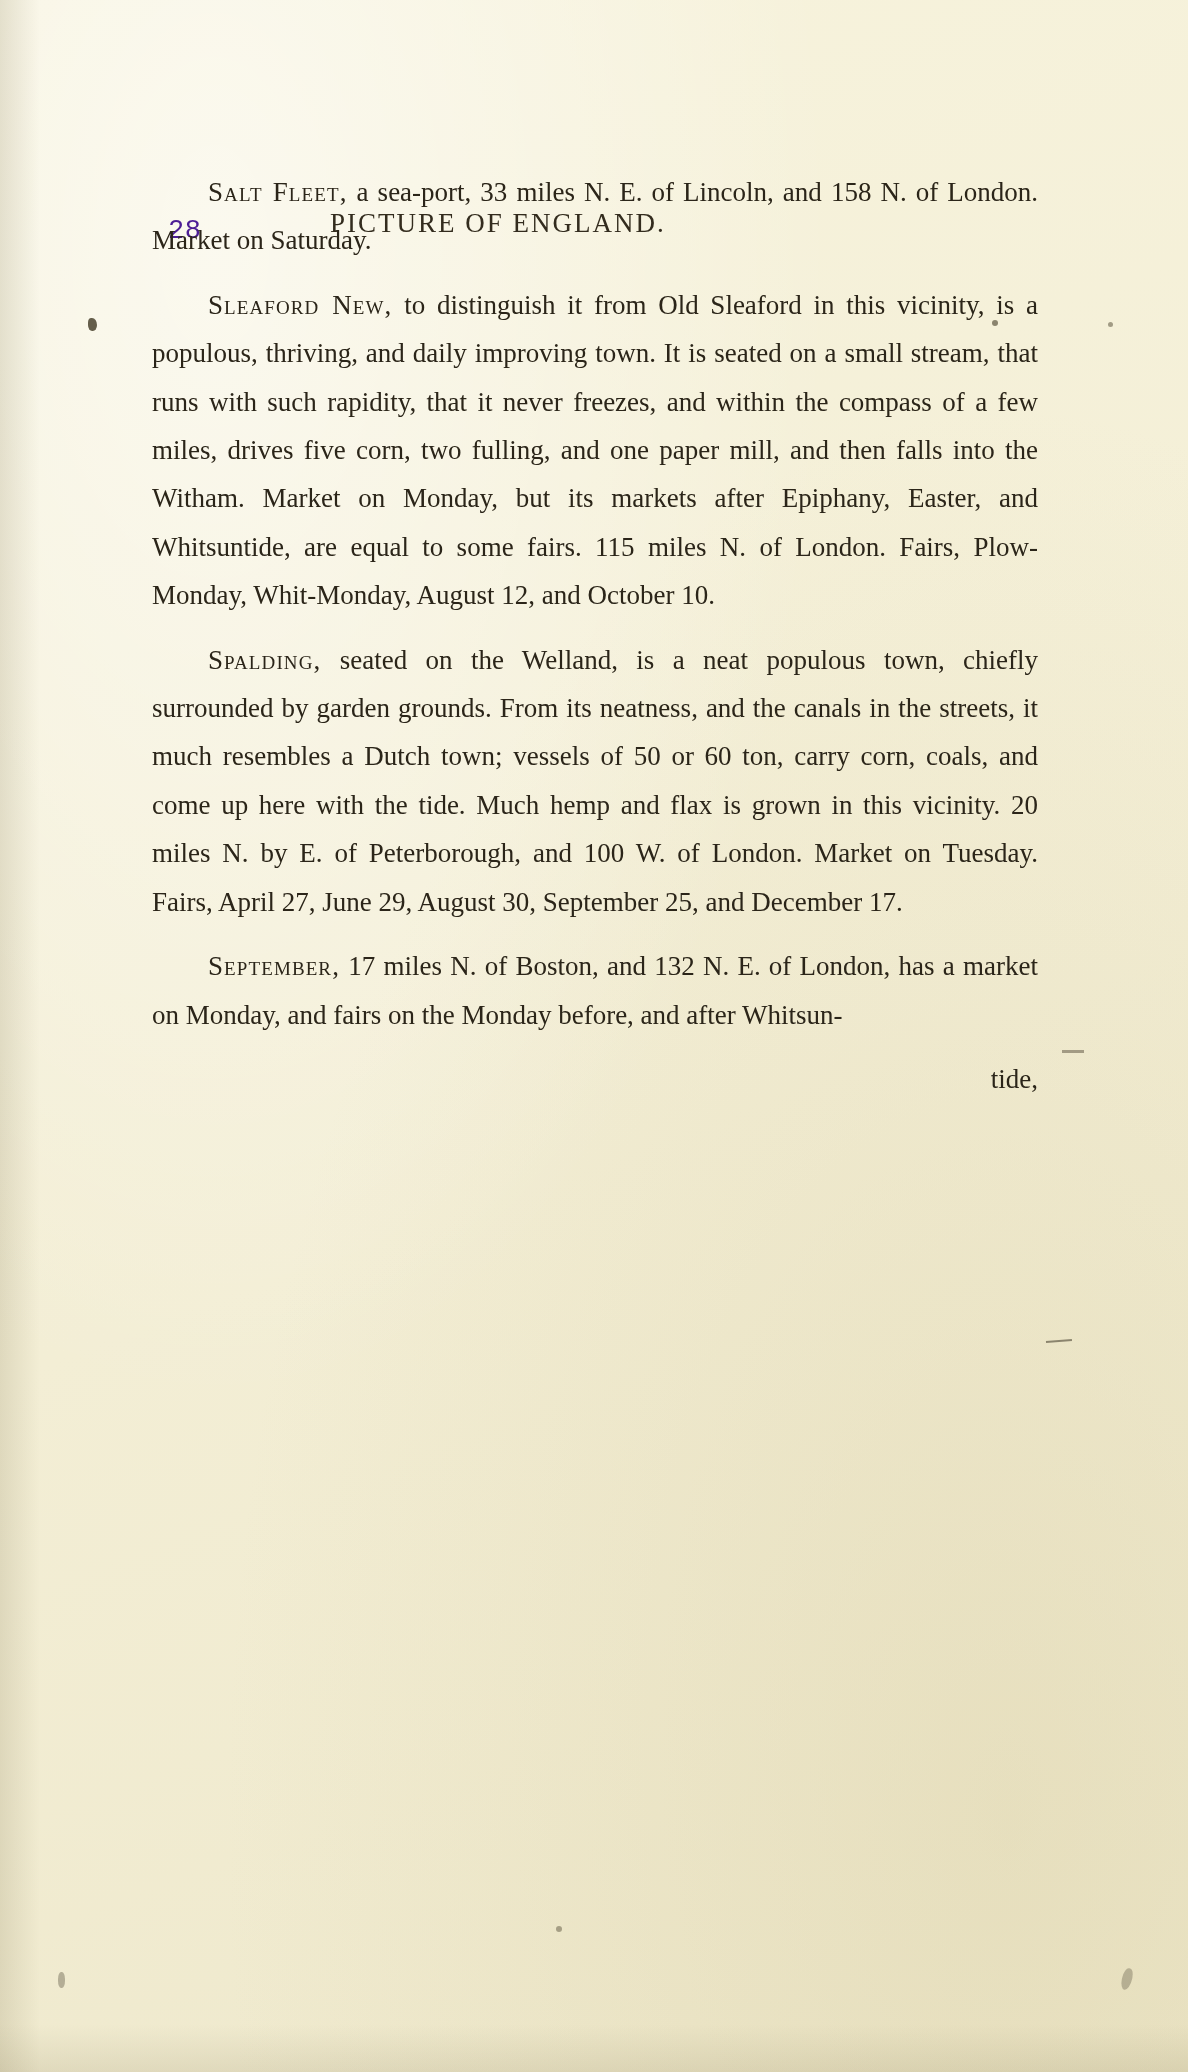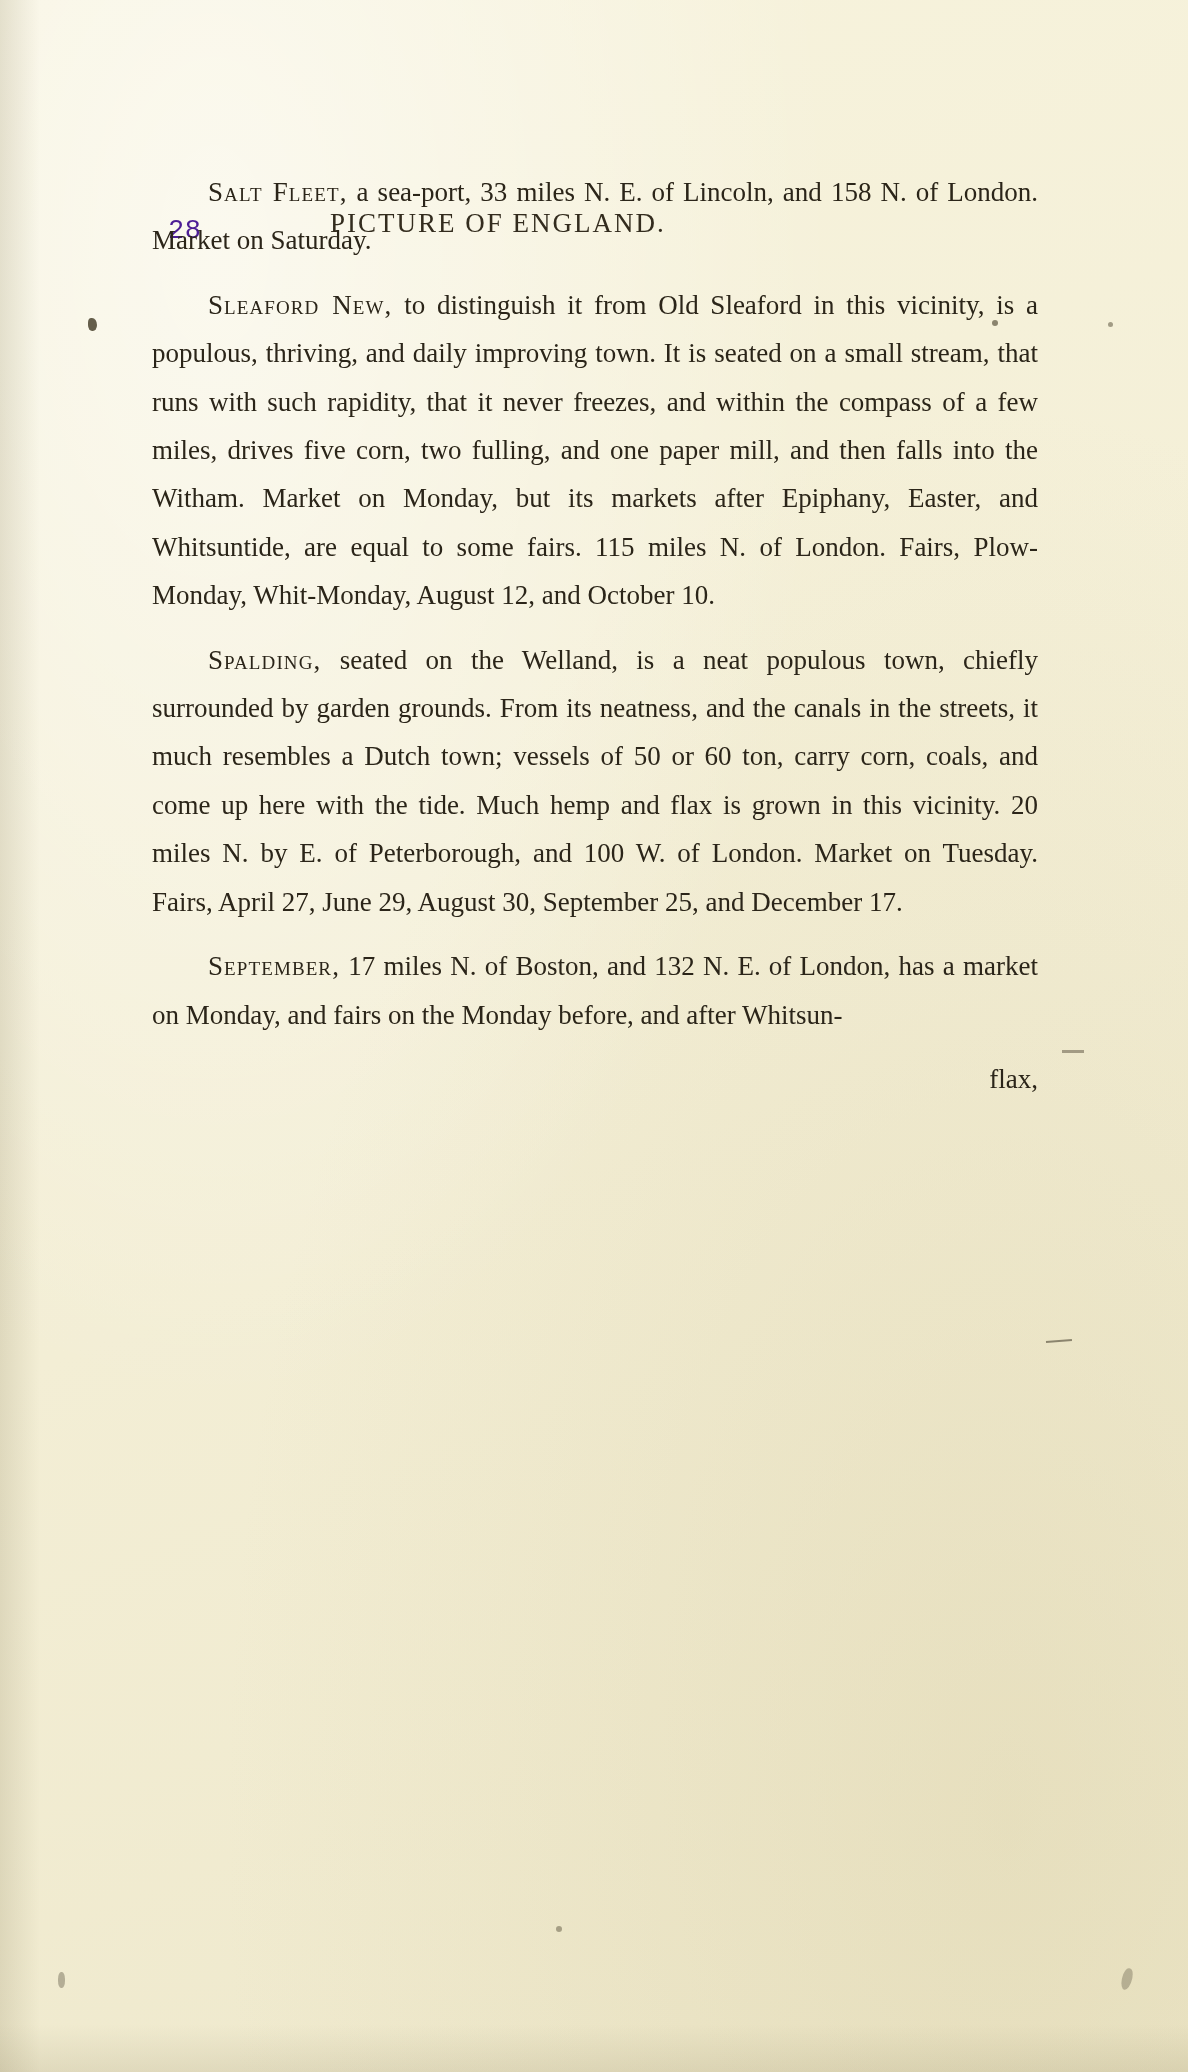--- a/index.html
+++ b/index.html
@@ -193,21 +193,21 @@
   <div class="textblock">
 
     <p class="para"><span class="sc">Salt Fleet,</span><span> a sea-port, 33 miles N. E. of Lincoln, and 158 N. of London. Market on Saturday.</span></p>
 
     <p class="para"><span class="sc">Sleaford New,</span><span> to distinguish it from Old Sleaford in this vicinity, is a populous, thriving, and daily improving town. It is seated on a small stream, that runs with such rapidity, that it never freezes, and within the compass of a few miles, drives five corn, two fulling, and one paper mill, and then falls into the Witham. Market on Monday, but its markets after Epiphany, Easter, and Whitsuntide, are equal to some fairs. 115 miles N. of London. Fairs, Plow-Monday, Whit-Monday, August 12, and October 10.</span></p>
 
     <p class="para"><span class="sc">Spalding,</span><span> seated on the Welland, is a neat populous town, chiefly surrounded by garden grounds. From its neatness, and the canals in the streets, it much resembles a Dutch town; vessels of 50 or 60 ton, carry corn, coals, and come up here with the tide. Much hemp and flax is grown in this vicinity. 20 miles N. by E. of Peterborough, and 100 W. of London. Market on Tuesday. Fairs, April 27, June 29, August 30, September 25, and December 17.</span></p>
 
     <p class="para"><span class="sc">September,</span><span> 17 miles N. of Boston, and 132 N. E. of London, has a market on Monday, and fairs on the Monday before, and after Whitsun-</span></p>
 
-    <p class="para lastline">flax,</p>
+    <p class="para lastline">tide,</p>
 
   </div>
 
   <div class="smudge-left"></div>
   <div class="dot-right"></div>
   <div class="dot-far-right"></div>
   <div class="dash-right"></div>
   <div class="tail-flourish"></div>
   <div class="spot-bottom-left"></div>
   <div class="spot-bottom-mid"></div>

